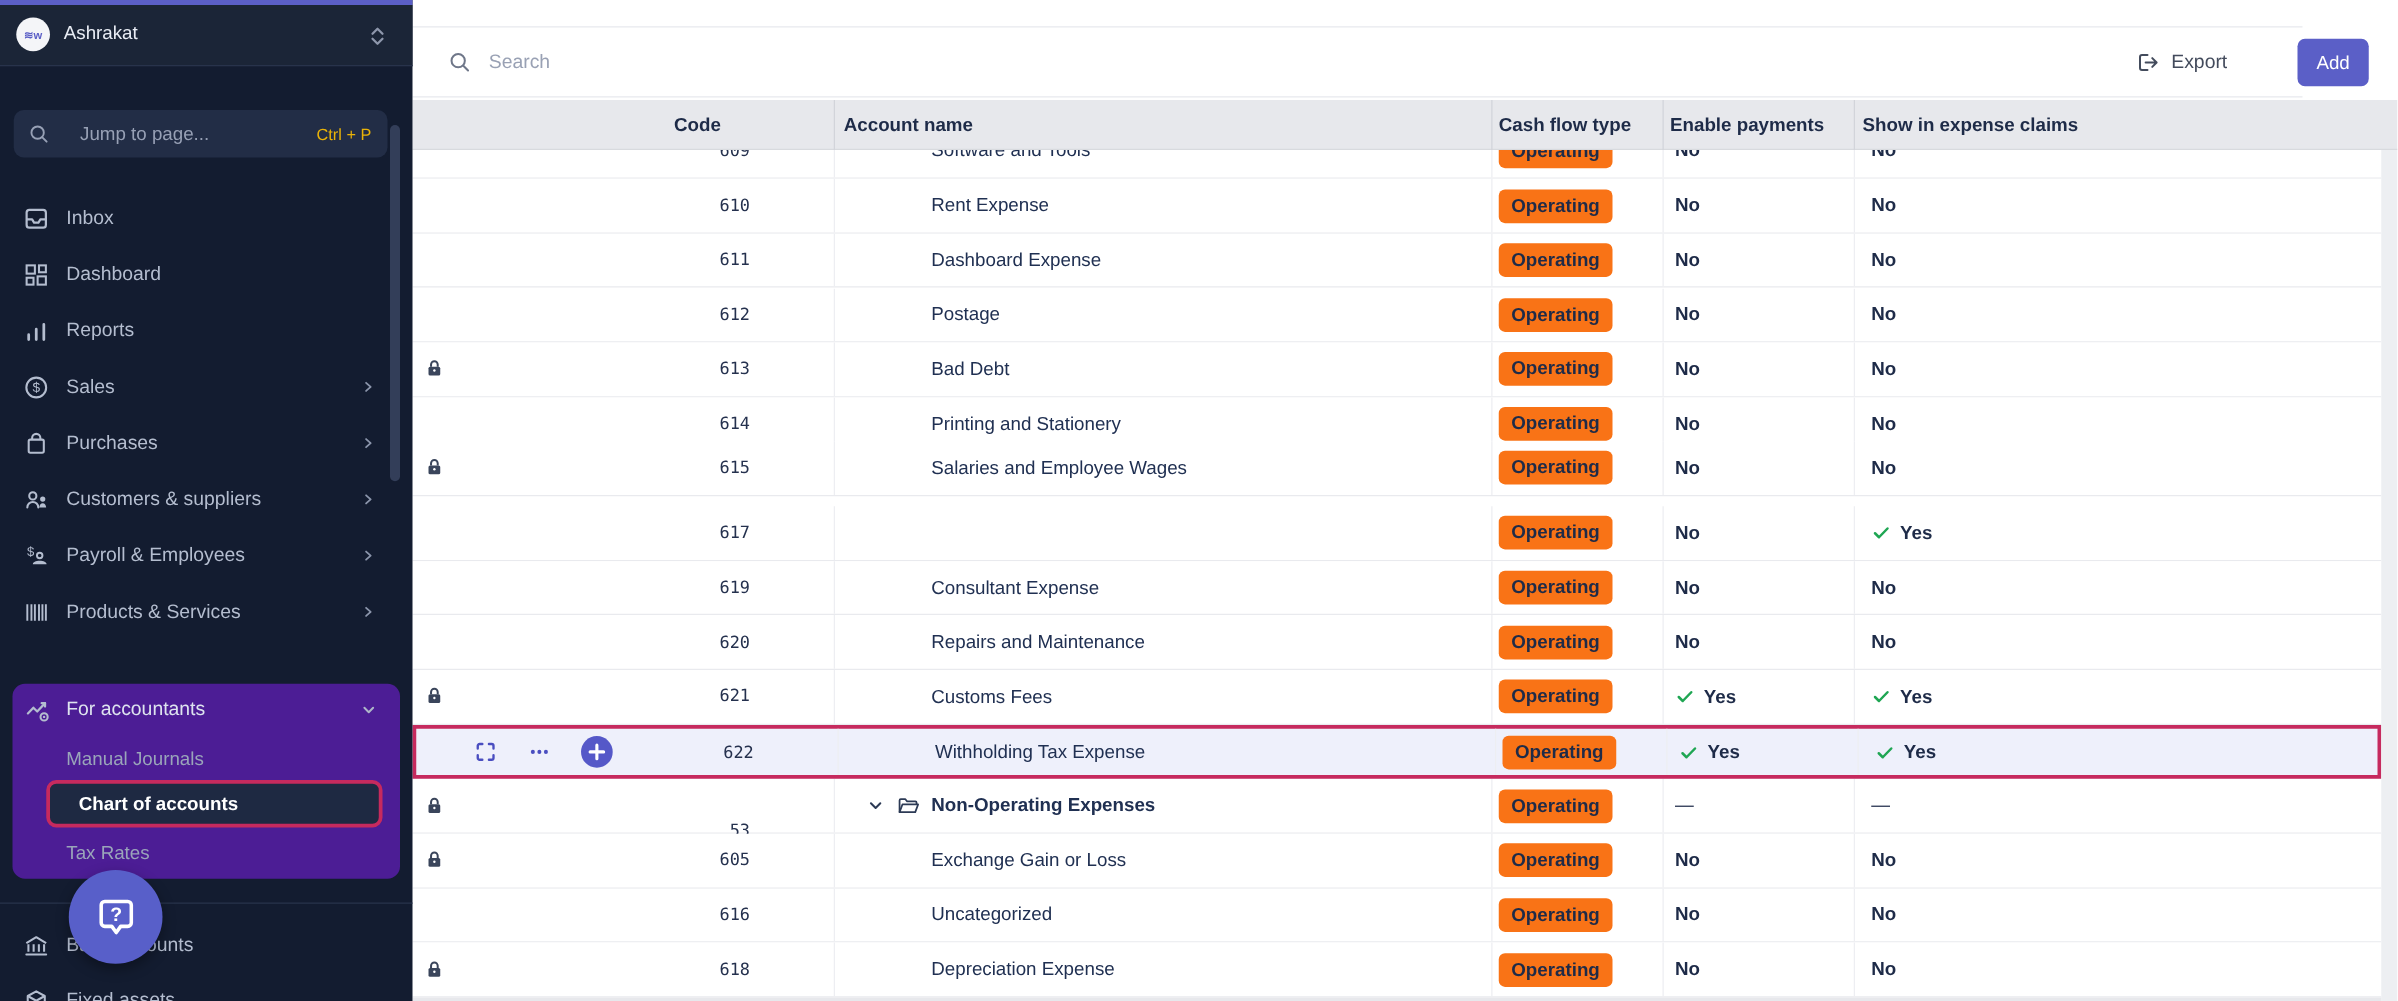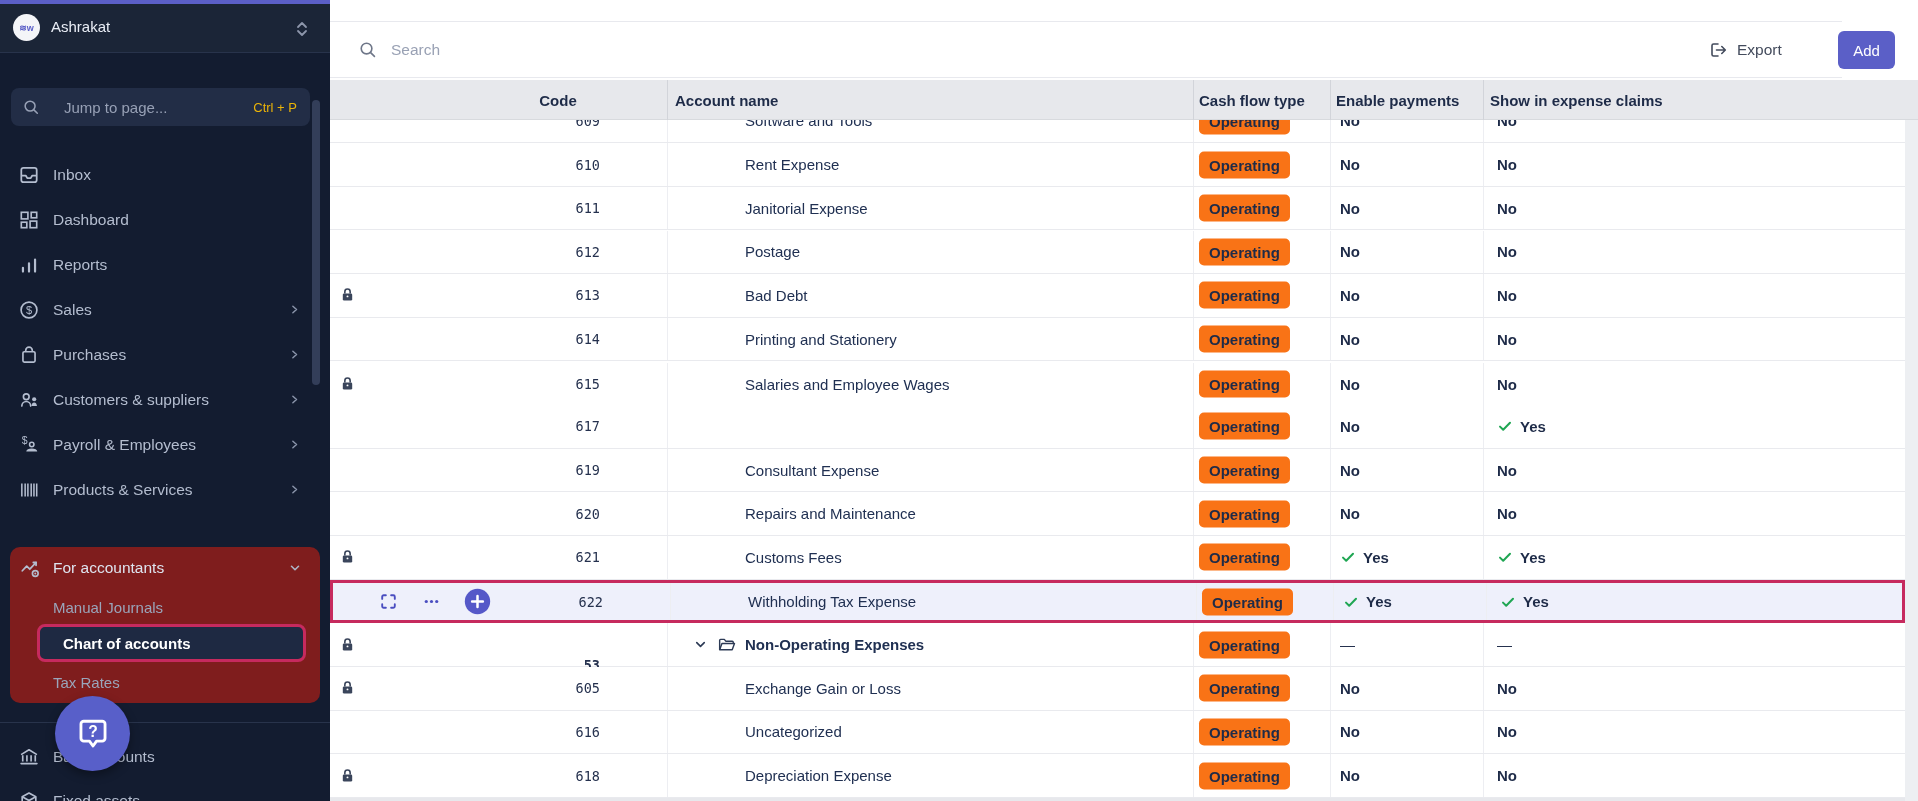--- a/index.html
+++ b/index.html
@@ -18,21 +18,21 @@
   #jump-box .mag { margin-left:11px; display:flex; }
   #jump-placeholder { margin-left:12px; font-size:15px; color:#97a0b5; }
   #jump-shortcut { margin-left:auto; margin-right:13px; font-size:13px; color:#eab308; }
 
   #nav-list { position:absolute; left:0; top:152px; width:330px; }
   .nav-item { position:relative; height:45px; display:flex; align-items:center; cursor:pointer; color:#b4bdcf; }
   .nav-item .nico { position:absolute; left:18px; width:22px; height:22px; display:flex; align-items:center; justify-content:center; }
   .nav-item .nlabel { position:absolute; left:53px; font-size:15.5px; }
   .nav-item .nchev { position:absolute; left:288px; display:flex; }
 
-  #accountants-panel { position:absolute; left:10px; top:547px; width:310px; height:156px; background:#7f1d1d; border-radius:10px; }
+  #accountants-panel { position:absolute; left:10px; top:547px; width:310px; height:156px; background:#4c1d95; border-radius:10px; }
   #accountants-head { position:relative; height:42px; display:flex; align-items:center; cursor:pointer; color:#dee4ef; }
   #accountants-head .nico { position:absolute; left:8px; width:24px; height:24px; display:flex; align-items:center; justify-content:center; }
   #accountants-head .nlabel { position:absolute; left:43px; font-size:15.5px; font-weight:500; }
   #accountants-head .nchev { position:absolute; left:278px; display:flex; }
   .sub-item { position:relative; height:33px; display:flex; align-items:center; cursor:pointer; }
   .sub-item .slabel { position:absolute; left:43px; font-size:15px; color:#9aa5ba; }
   .sub-item.active-box { position:absolute; left:27px; top:77px; width:269px; height:38px; background:#1e2942; border:3px solid #c62a5e; border-radius:8px; }
   .sub-item.active-box .slabel { left:23px; color:#ffffff; font-weight:700; }
   #sub-tax { position:absolute; left:0; top:119px; width:310px; }
 
@@ -60,21 +60,21 @@
   #h-pay  { left:1006px; }
   #h-claims { left:1160px; }
   .hdiv { position:absolute; top:0; width:1px; height:40px; background:#d2d4da; }
 
   #rows { position:absolute; left:0; top:0; width:1575px; z-index:1; }
   .trow { position:absolute; left:0; width:1575px; height:43.65px; background:#fff; border-bottom:1px solid #e9eaee; cursor:pointer; }
   .trow.selected { background:#eef0fb; border:3px solid #c62a5e; z-index:2; }
   .rdiv { position:absolute; top:0; bottom:0; width:1px; background:#edeef2; }
   .cell-lock { position:absolute; left:10px; top:0; bottom:0; display:flex; align-items:center; }
   .cell-code { position:absolute; left:160px; width:110px; top:0; bottom:0; display:flex; align-items:center; justify-content:flex-end; font-family:"DejaVu Sans Mono",monospace; font-size:13.5px; color:#25314e; }
-  .cell-code.grp { font-weight:700;margin-top:40px; }
+  .cell-code.grp { font-weight:400;margin-top:40px; }
   .cell-name { position:absolute; left:415px; top:0; bottom:0; display:flex; align-items:center; font-size:15px; font-weight:500; color:#203052; }
   .cell-name.grp { left:363px; gap:9px; font-weight:700; }
   .chip { position:absolute; left:869px; top:50%; transform:translateY(-50%); background:#f97316; border-radius:5px; padding:5px 10px; font-size:15px; font-weight:600; color:#1e2b48; }
   .cell-pay, .cell-claims { position:absolute; top:0; bottom:0; display:flex; align-items:center; gap:7px; font-size:15px; font-weight:600; color:#1e2b48; }
   .cell-pay { left:1010px; }
   .cell-claims { left:1167px; }
   .dash { font-weight:400; color:#25314e; }
   .row-icons { position:absolute; left:45px; top:0; bottom:0; display:flex; align-items:center; gap:23px; }
   .row-icons .ricon { display:flex; cursor:pointer; }
 
@@ -324,21 +324,21 @@
           <span class="cell-claims">
             <span>No</span>
           </span>
         </div>
         <div class="trow" style="top: 186.85px;">
           <div class="rdiv" style="left:337px"></div>
           <div class="rdiv" style="left:863px"></div>
           <div class="rdiv" style="left:1000px"></div>
           <div class="rdiv" style="left:1153px"></div>
           <span class="cell-code">611</span>
-          <span class="cell-name">Janitorial Expense</span>
+          <span class="cell-name">Dashboard Expense</span>
           <span class="chip">Operating</span>
           <span class="cell-pay">
             <span>No</span>
           </span>
           <span class="cell-claims">
             <span>No</span>
           </span>
         </div>
         <div class="trow" style="top: 230.5px;">
           <div class="rdiv" style="left:337px"></div>
@@ -385,21 +385,21 @@
           <span class="cell-code">614</span>
           <span class="cell-name">Printing and Stationery</span>
           <span class="chip">Operating</span>
           <span class="cell-pay">
             <span>No</span>
           </span>
           <span class="cell-claims">
             <span>No</span>
           </span>
         </div>
-        <div class="trow" style="top: 363px;">
+        <div class="trow" style="top: 353px;">
           <div class="rdiv" style="left:337px"></div>
           <div class="rdiv" style="left:863px"></div>
           <div class="rdiv" style="left:1000px"></div>
           <div class="rdiv" style="left:1153px"></div>
           <span class="cell-lock">
             <svg width="15" height="16" viewBox="0 0 14 15">
               <path d="M4.5 6V4.4a2.5 2.5 0 0 1 5 0V6" fill="none" stroke="#3a455b" stroke-width="1.5"></path>
               <rect x="2.6" y="6" width="8.8" height="6.6" rx="1.2" fill="#3a455b"></rect>
               <circle cx="7" cy="8.8" r="0.9" fill="#ffffff"></circle>
             </svg>

